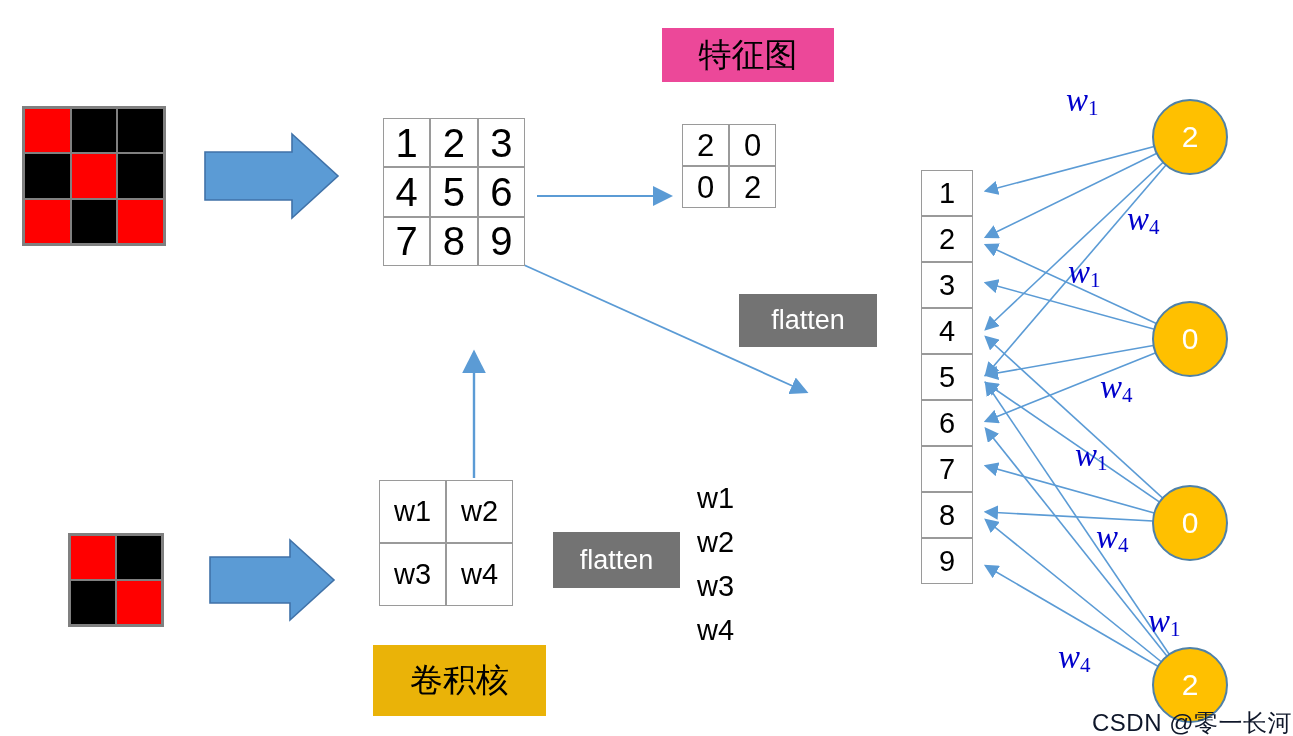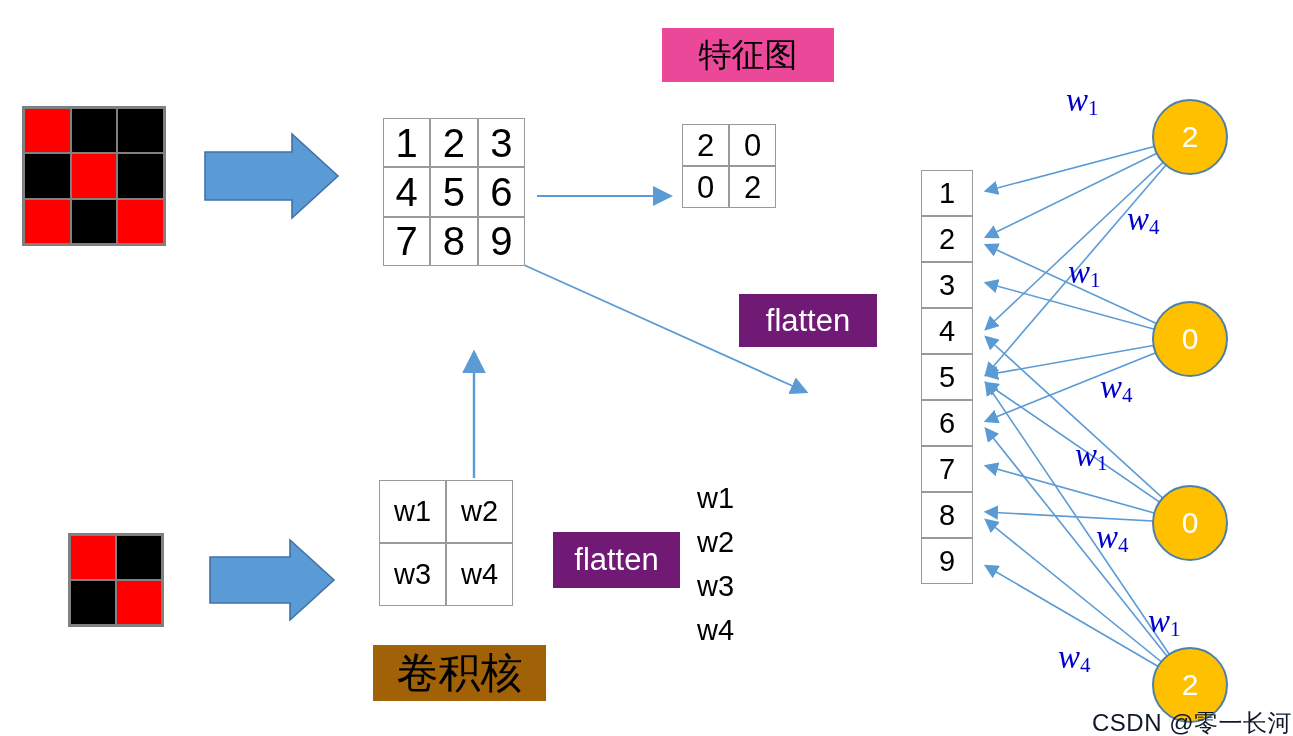--- a/index.html
+++ b/index.html
@@ -43,23 +43,23 @@
            grid-template-columns:1fr;grid-template-rows:repeat(9,1fr);}
   #fcolumn .ncell{font-size:29px;line-height:1;}
 
   
   .tagbox{
     position:absolute;display:flex;align-items:center;justify-content:center;
     box-sizing:border-box;white-space:nowrap;
   }
   #tag-featuremap{left:662px;top:28px;width:172px;height:54px;background:#ec4899;
      color:#000;font-size:33px;}
-  #tag-kernel{left:373px;top:645px;width:173px;height:56px;background:#a16207;
-     color:#000;font-size:42px;}
-  .flattenbox{background:#701a75;color:#ffffff;font-size:31px;}
+  #tag-kernel{left:373px;top:645px;width:173px;height:71px;background:#eab308;
+     color:#000;font-size:33px;}
+  .flattenbox{background:#737373;color:#ffffff;font-size:27px;}
   #flatten-top{left:739px;top:294px;width:138px;height:53px;}
   #flatten-bot{left:553px;top:532px;width:127px;height:56px;}
 
   
   #wlist{position:absolute;left:697px;top:476px;color:#000;font-size:29px;line-height:44px;}
   #wlist div{white-space:nowrap;}
 
   
   .neuron{
     position:absolute;width:76px;height:76px;border-radius:50%;

